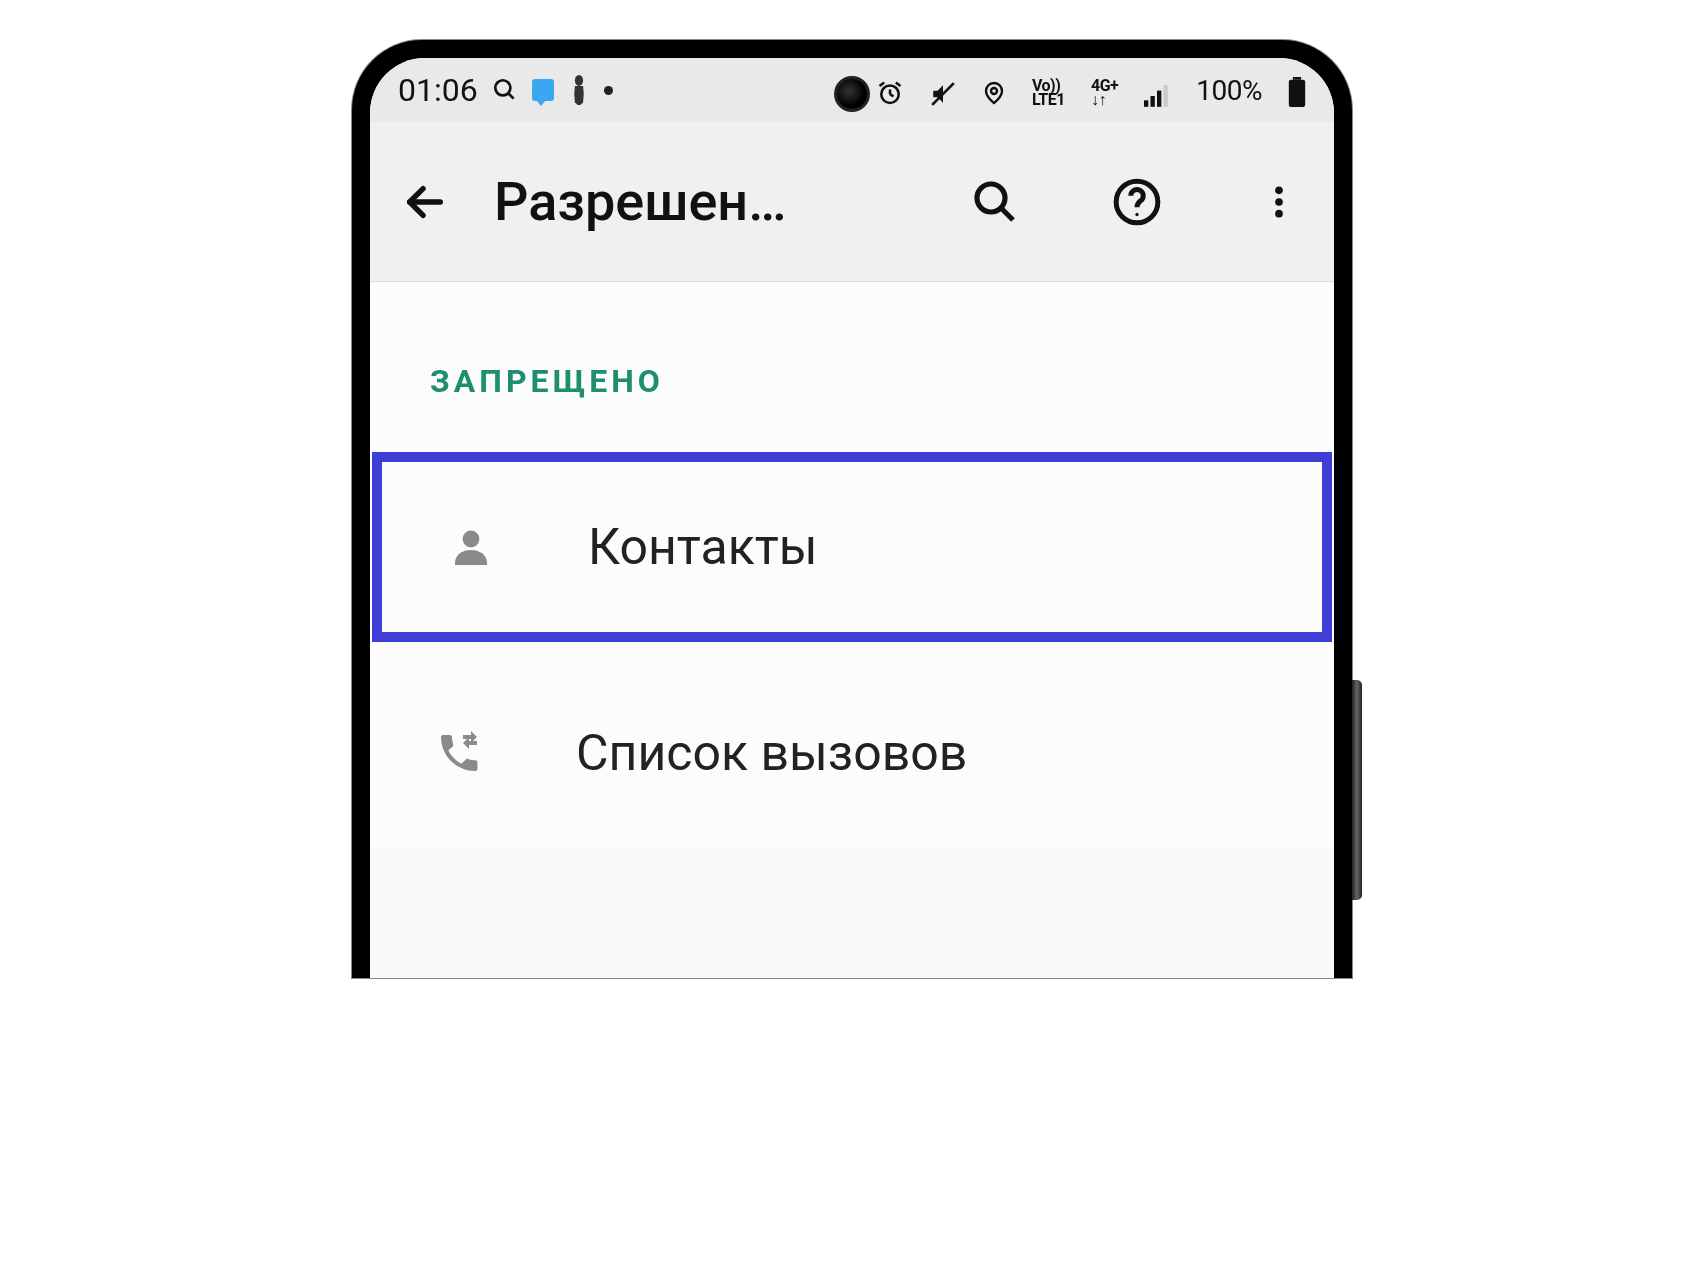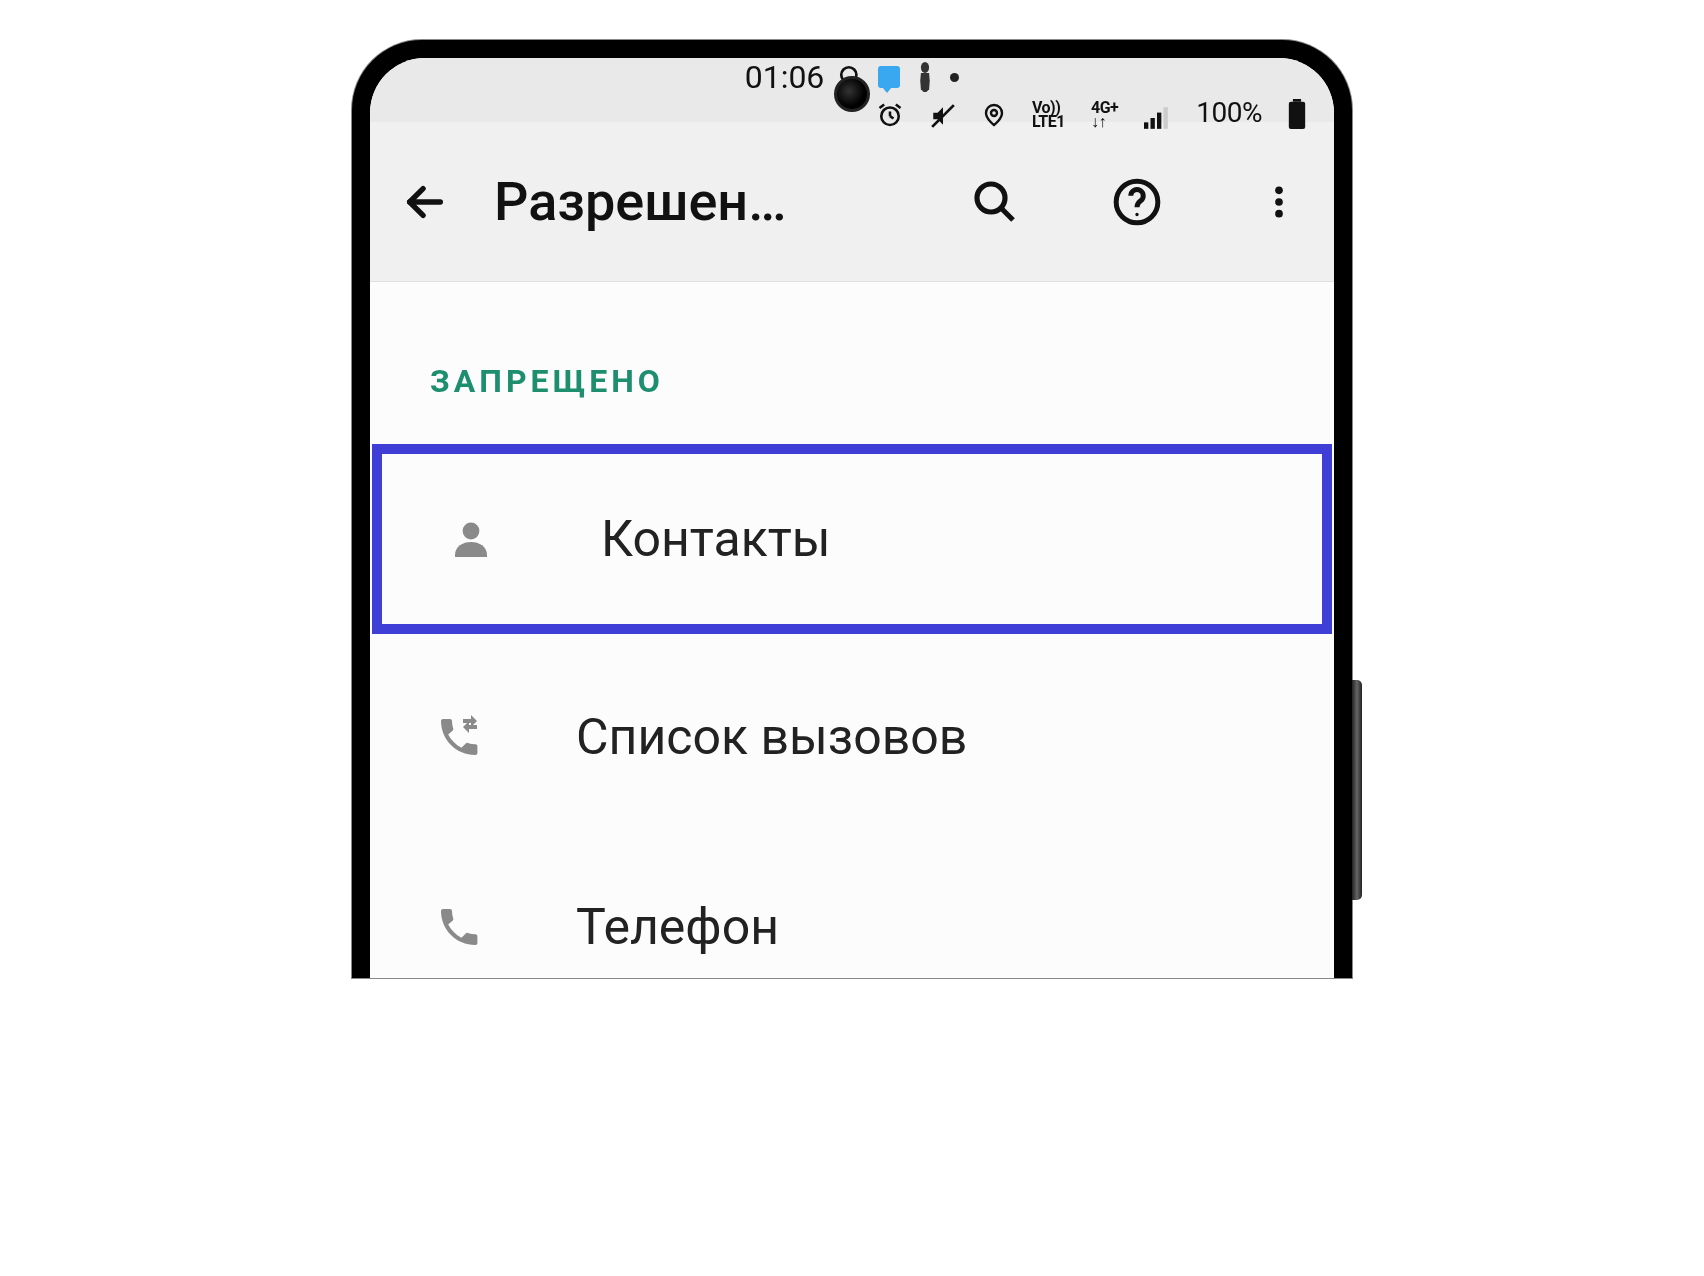--- a/index.html
+++ b/index.html
@@ -41,21 +41,20 @@
     .status-bar {
       height: 64px;
       background: #e9e9e9;
       display: flex;
       align-items: center;
       padding: 0 28px;
       font-size: 32px;
       font-weight: 400;
       color: #111;
       position: relative;
-      flex-direction: column;
     }
     .notch {
       position: absolute;
       left: 50%;
       top: 18px;
       transform: translateX(-50%);
       width: 36px;
       height: 36px;
       border-radius: 50%;
       background: radial-gradient(circle at 40% 40%, #333 0%, #000 60%);
@@ -85,22 +84,21 @@
     .section-label { color: #1e8f6e; font-size: 32px; font-weight: 700; letter-spacing: 4px; padding: 20px 60px 36px; }
     .perm-row {
       display: flex;
       align-items: center;
       height: 190px;
       padding: 0 62px;
       cursor: pointer;
     }
     .perm-row.highlighted {
       border: 10px solid #3f3fd8;
-      margin: 8px 2px;
-      gap: 13px;
+      margin: 16px 2px;
     }
     .perm-icon { width: 54px; display: flex; justify-content: center; color: #8a8a8a; }
     .perm-label { font-size: 50px; color: #222; margin-left: 90px; }
   </style>
 </head>
 <body>
 
 <div class="phone-frame">
   <div class="side-button"></div>
   <div class="screen">
@@ -217,24 +215,16 @@
       <div class="perm-row">
         <span class="perm-icon">
           <svg width="48" height="48" viewBox="0 0 24 24" fill="#8a8a8a">
               <path d="M6.6 10.8c1.4 2.8 3.8 5.1 6.6 6.6l2.2-2.2c.3-.3.7-.4 1-.2 1.2.4 2.5.6 3.8.6.6 0 1 .4 1 1V20c0 .6-.4 1-1 1C10.6 21 3 13.4 3 4c0-.6.4-1 1-1h3.5c.6 0 1 .4 1 1 0 1.3.2 2.6.6 3.8.1.4 0 .8-.2 1l-2.3 2z"></path>
               <path d="M14 3 l4 0 l0 -2 l3 3 l-3 3 l0 -2 l-4 0 Z M21 8 l-4 0 l0 2 l-3 -3 l3 -3 l0 2 l4 0 Z" stroke="#8a8a8a" stroke-width="0" fill="#8a8a8a"></path>
             </svg>
         </span>
         <span class="perm-label">Список вызовов</span>
       </div>
 
-      <div class="perm-row">
-        <span class="perm-icon">
-          <svg width="48" height="48" viewBox="0 0 24 24" fill="#8a8a8a">
-              <path d="M6.6 10.8c1.4 2.8 3.8 5.1 6.6 6.6l2.2-2.2c.3-.3.7-.4 1-.2 1.2.4 2.5.6 3.8.6.6 0 1 .4 1 1V20c0 .6-.4 1-1 1C10.6 21 3 13.4 3 4c0-.6.4-1 1-1h3.5c.6 0 1 .4 1 1 0 1.3.2 2.6.6 3.8.1.4 0 .8-.2 1l-2.3 2z"></path>
-            </svg>
-        </span>
-        <span class="perm-label">Телефон</span>
-      </div>
 
     </div>
   </div>
 </div>
 
 </body></html>

